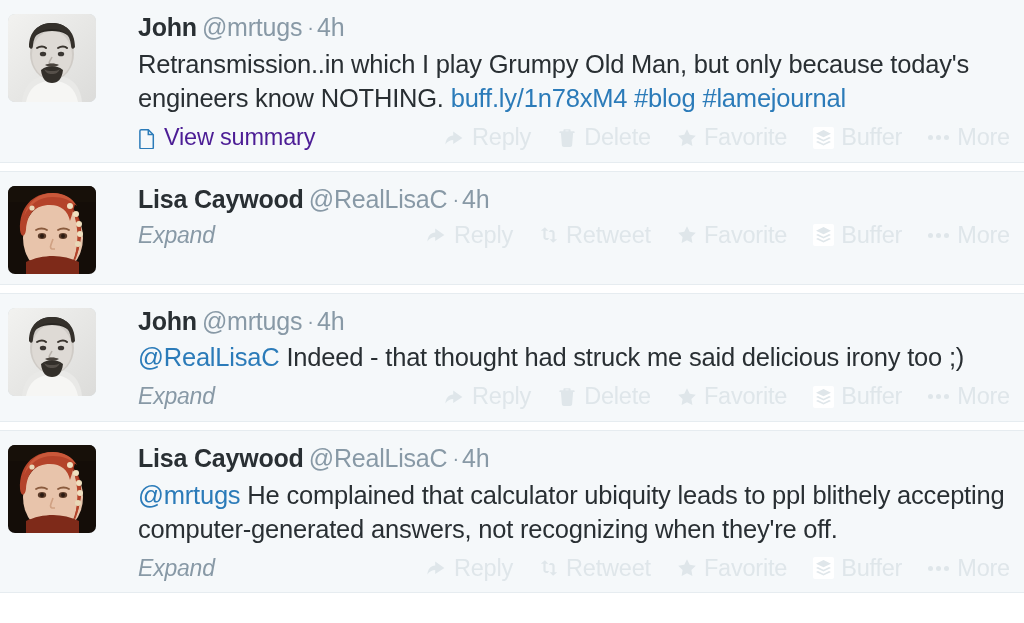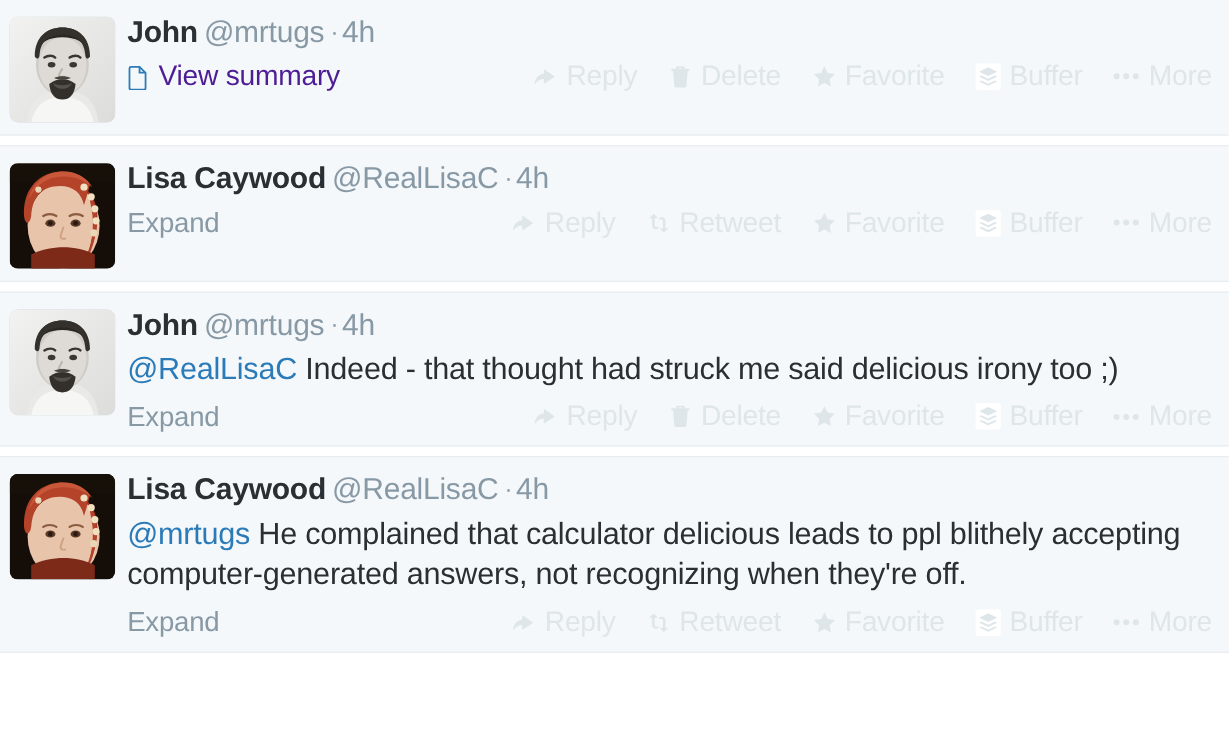--- a/index.html
+++ b/index.html
@@ -22,20 +22,21 @@
 
   .tweet {
     position: relative;
     background: #f5f8fa;
     border-top: 1px solid #e6ecf0;
     border-bottom: 1px solid #e6ecf0;
     padding: 12px 14px 10px 8px;
     box-sizing: border-box;
     display: flex;
     align-items: flex-start;
+    gap: 32px;
   }
   .tweet.first {
     border-top: none;
   }
   .tweet-gap {
     height: 8px;
     background: #ffffff;
   }
 
   
@@ -112,20 +113,21 @@
     display: flex;
     align-items: center;
     min-height: 28px;
   }
   .expand-link {
     font-size: 23px;
     color: #8899a6;
     letter-spacing: -0.2px;
     display: inline-flex;
     white-space: nowrap;
+    font-style: italic;
   }
   .summary-link {
     font-size: 23.5px;
     color: #4c1d95;
     letter-spacing: -0.2px;
     display: inline-flex;
     align-items: center;
     white-space: nowrap;
   }
   .summary-link .doc-icon {
@@ -199,20 +201,21 @@
             <path d="M50 34c3-2 7-2 9 0" stroke="#3a352f" stroke-width="2" fill="none" stroke-linecap="round"></path>
             <path d="M44 43c-2 4-4 6-2 7h4" stroke="#b9b3ac" stroke-width="1.6" fill="none"></path>
             <path d="M33 56c4-3 7-4 11-4s7 1 11 4c-1 9-5 13-11 13s-10-4-11-13z" fill="#332f2a"></path>
             <path d="M36 55c3 2 5 2 8 2s5 0 8-2c-2 4-4 5-8 5s-6-1-8-5z" fill="#56504a"></path>
             <path d="M37 51c2-1 4-1.5 7-1.5s5 .5 7 1.5c-2 1-4 1.5-7 1.5s-5-.5-7-1.5z" fill="#4a443e"></path>
           </svg>
         </span>
       </div>
       <div class="tweet-body">
         <div class="tweet-header"><span class="fullname">John</span><span class="username">@mrtugs</span><span class="dot-sep">·</span><span class="timestamp">4h</span></div>
+        <div class="tweet-text"><span>Retransmission..in which I play Grumpy Old Man, but only because today's engineers know NOTHING. </span><span class="link">buff.ly/1n78xM4</span><span> </span><span class="hashtag">#blog</span><span> </span><span class="hashtag">#lamejournal</span></div>
         <div class="tweet-footer">
           <span class="summary-link">
             <span class="doc-icon">
               <svg width="18" height="20" viewBox="0 0 18 20" fill="none" xmlns="http://www.w3.org/2000/svg">
                 <path d="M3.2 0.8h7.1l5.0 5.0v12.6c0 .7-.6 1.3-1.3 1.3H3.2c-.7 0-1.3-.6-1.3-1.3V2.1c0-.7.6-1.3 1.3-1.3z" fill="none" stroke="#2b7bb9" stroke-width="1.5"></path>
                 <path d="M10.3 0.9v4.6h4.7" fill="none" stroke="#2b7bb9" stroke-width="1.5"></path>
               </svg>
             </span>
             <span>View summary</span>
           </span>
@@ -462,21 +465,21 @@
             <circle cx="71" cy="38" r="3" fill="#f0e0c0"></circle>
             <circle cx="72" cy="48" r="3" fill="#f0e0c0"></circle>
             <circle cx="70" cy="58" r="3" fill="#e8d8b8"></circle>
             <circle cx="24" cy="22" r="2.6" fill="#e8d8b8"></circle>
             <path d="M18 76c8-4 18-6 27-6s18 2 26 6v12H18z" fill="#7e2a19"></path>
           </svg>
         </span>
       </div>
       <div class="tweet-body">
         <div class="tweet-header"><span class="fullname">Lisa Caywood</span><span class="username">@RealLisaC</span><span class="dot-sep">·</span><span class="timestamp">4h</span></div>
-        <div class="tweet-text"><span class="mention">@mrtugs</span><span> He complained that calculator delicious leads to ppl blithely accepting computer-generated answers, not recognizing when they're off.</span></div>
+        <div class="tweet-text"><span class="mention">@mrtugs</span><span> He complained that calculator ubiquity leads to ppl blithely accepting computer-generated answers, not recognizing when they're off.</span></div>
         <div class="tweet-footer">
           <span class="expand-link">
             <span>Expand</span>
           </span>
           <div class="actions">
             <span class="action">
               <span class="act-icon">
                 <svg width="20" height="20" viewBox="0 0 20 20" fill="#dfe6ea" xmlns="http://www.w3.org/2000/svg">
                   <path d="M8.2 3.4v4.1C3.7 7.9 0.8 11.0 0.4 16.6c1.9-3.2 4.6-4.7 7.8-4.7v4.2L17.4 10 8.2 3.4z"></path>
                 </svg>

